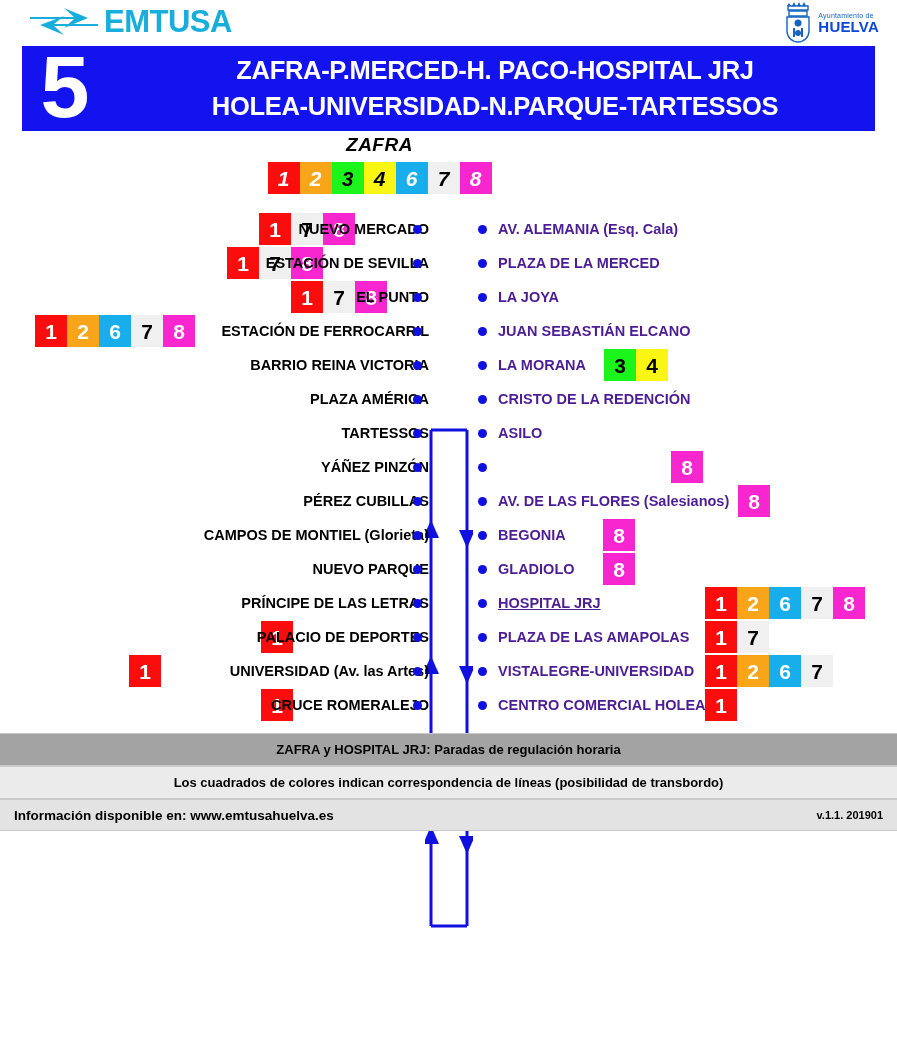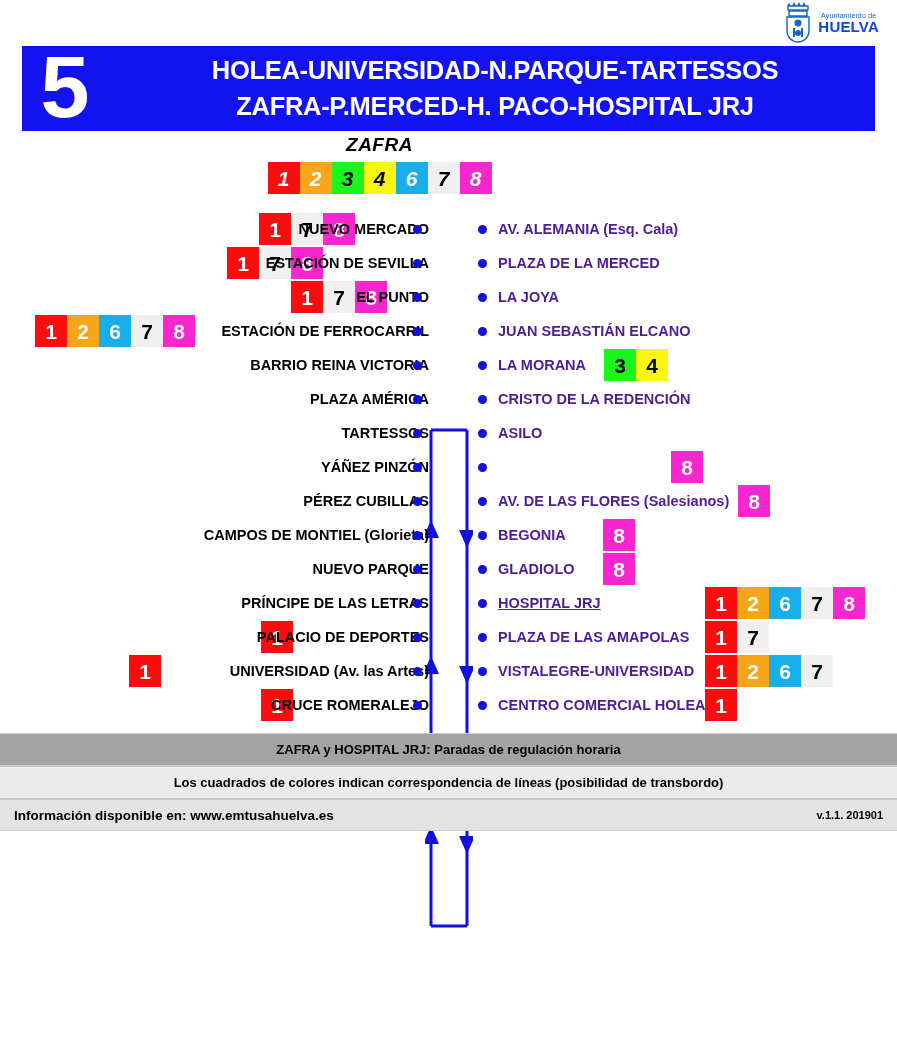--- a/index.html
+++ b/index.html
@@ -8,21 +8,21 @@
        -webkit-font-smoothing:antialiased;}
 
   
   #logobar{position:absolute;left:0;top:0;width:897px;height:46px;background:#fff;}
   #emtusa-logo{position:absolute;left:28px;top:4px;display:flex;align-items:center;gap:4px;}
   #emtusa-logo .mark{width:72px;height:34px;}
   #emtusa-logo .word{font-size:31px;font-weight:bold;color:#18AEDC;
        letter-spacing:-0.5px;font-family:"Liberation Sans",sans-serif;}
   #huelva-crest{position:absolute;right:18px;top:2px;display:flex;align-items:center;gap:5px;}
   #huelva-crest .shield{width:30px;height:42px;}
-  #huelva-crest .txt{line-height:1;text-align:center;}
+  #huelva-crest .txt{line-height:1;}
   #huelva-crest .txt .small{font-size:7px;color:#1565C0;letter-spacing:.2px;display:block;}
   #huelva-crest .txt .big{font-size:15px;color:#0D47D9;font-weight:bold;display:block;letter-spacing:.2px;}
 
   
   #banner{position:absolute;left:22px;top:46px;width:853px;height:85px;background:#1313F0;}
   #line-number{position:absolute;left:0px;top:-2px;width:86px;height:89px;
        color:#fff;font-size:88px;font-weight:bold;line-height:86px;text-align:center;
        font-family:"Liberation Sans",sans-serif;}
   #banner-titles{position:absolute;left:100px;top:6px;width:746px;text-align:center;color:#fff;
        font-weight:bold;font-size:25.5px;line-height:36px;letter-spacing:-0.3px;}
@@ -61,20 +61,29 @@
   .note2{background:#ebebeb;font-weight:bold;}
   .note3{background:#e3e3e3;display:flex;align-items:center;justify-content:space-between;
          padding:0 14px;width:869px;height:30px;}
   .note3 .info{font-size:13.5px;font-weight:bold;color:#000;}
   .note3 .ver{font-size:11px;font-weight:bold;color:#000;}
 </style>
 </head>
 <body>
 
 <div id="logobar">
+  <div id="emtusa-logo">
+    <span class="mark">
+      <svg width="72" height="34" viewBox="0 0 72 34">
+        <path d="M2 12 H46 L36 3 L60 13 L36 23 L46 14 H2 Z" fill="#18AEDC"></path>
+        <path d="M70 21 H26 L36 30 L12 20 L36 11 L26 19 H70 Z" fill="#18AEDC"></path>
+      </svg>
+    </span>
+    <span class="word">EMTUSA</span>
+  </div>
   <div id="huelva-crest">
     <span class="shield">
       <svg width="30" height="42" viewBox="0 0 30 42">
         <g fill="none" stroke="#1565C0" stroke-width="1.4">
           <path d="M5 4 h20 v4 h-20 z"></path>
           <path d="M6 9 h18 v5 h-18 z"></path>
           <path d="M4 15 h22 v14 a11 11 0 0 1 -11 11 a11 11 0 0 1 -11 -11 z"></path>
         </g>
         <g fill="#1565C0">
           <path d="M6 1 l2 3 h-4 z"></path>
@@ -91,22 +100,22 @@
     <span class="txt">
       <span class="small">Ayuntamiento de</span>
       <span class="big">HUELVA</span>
     </span>
   </div>
 </div>
 
 <div id="banner">
   <div id="line-number">5</div>
   <div id="banner-titles">
+    <div>ZAFRA-P.MERCED-H. PACO-HOSPITAL JRJ</div>
     <div>HOLEA-UNIVERSIDAD-N.PARQUE-TARTESSOS</div>
-    <div>ZAFRA-P.MERCED-H. PACO-HOSPITAL JRJ</div>
   </div>
 </div>
 
 <div id="terminal">
   <div id="terminal-name">ZAFRA</div>
   <div id="terminal-badges">
       <span class="badge" style="background: rgb(251, 13, 13); color: rgb(255, 255, 255);">1</span>
       <span class="badge" style="background: rgb(249, 165, 26); color: rgb(255, 255, 255);">2</span>
       <span class="badge" style="background: rgb(28, 245, 28); color: rgb(0, 0, 0);">3</span>
       <span class="badge" style="background: rgb(250, 246, 19); color: rgb(0, 0, 0);">4</span>

